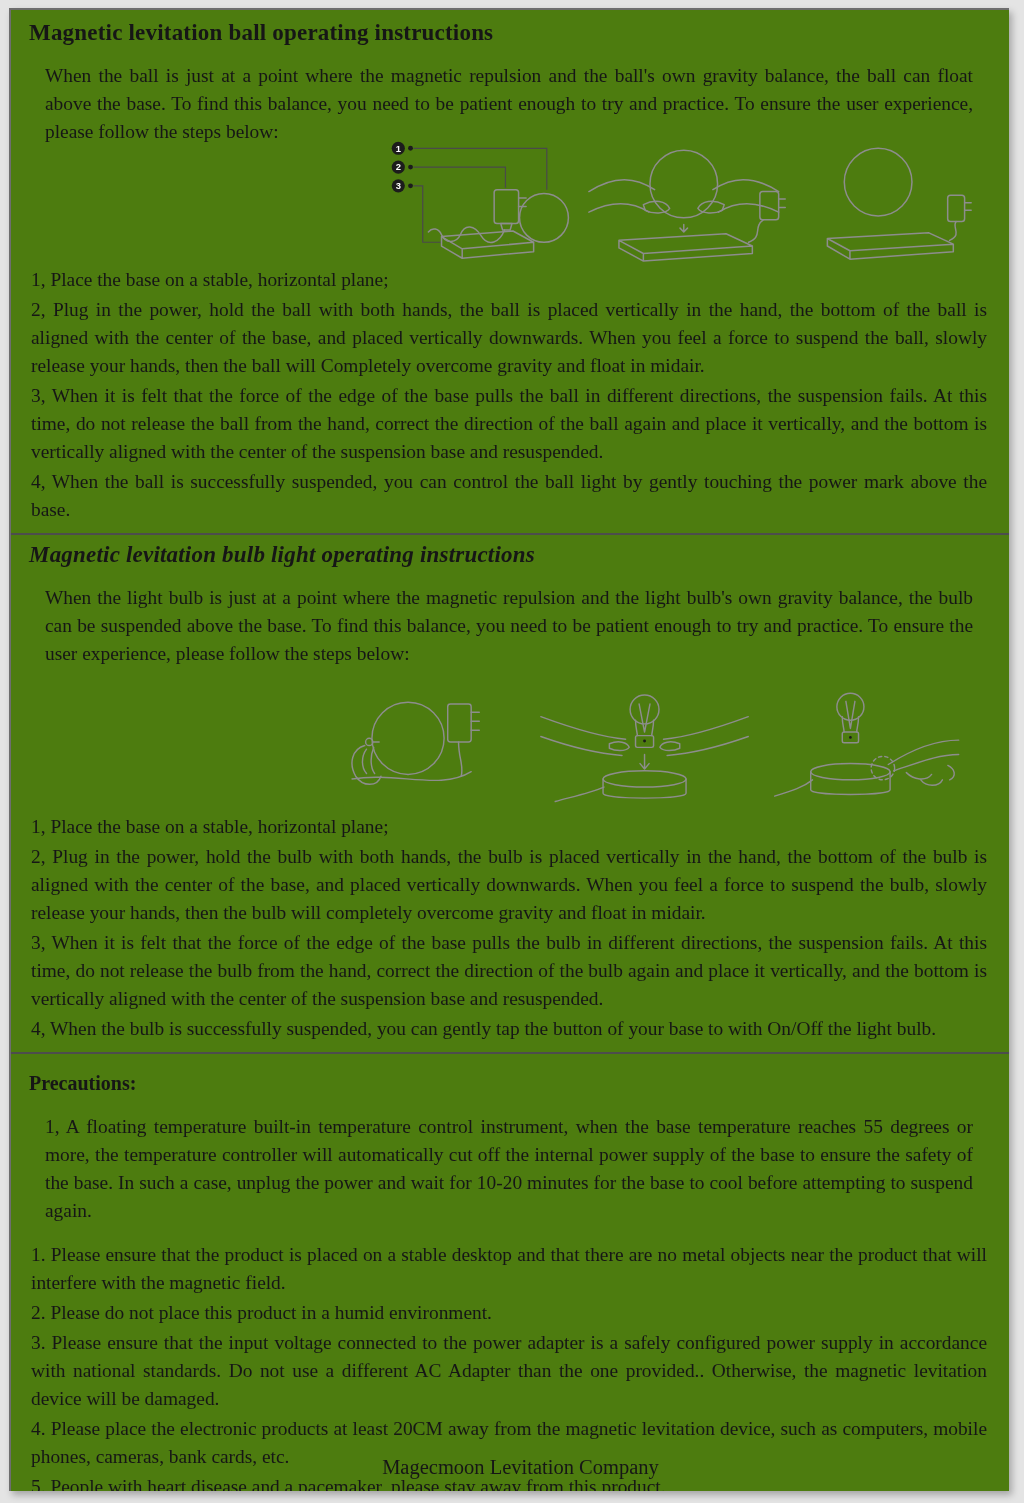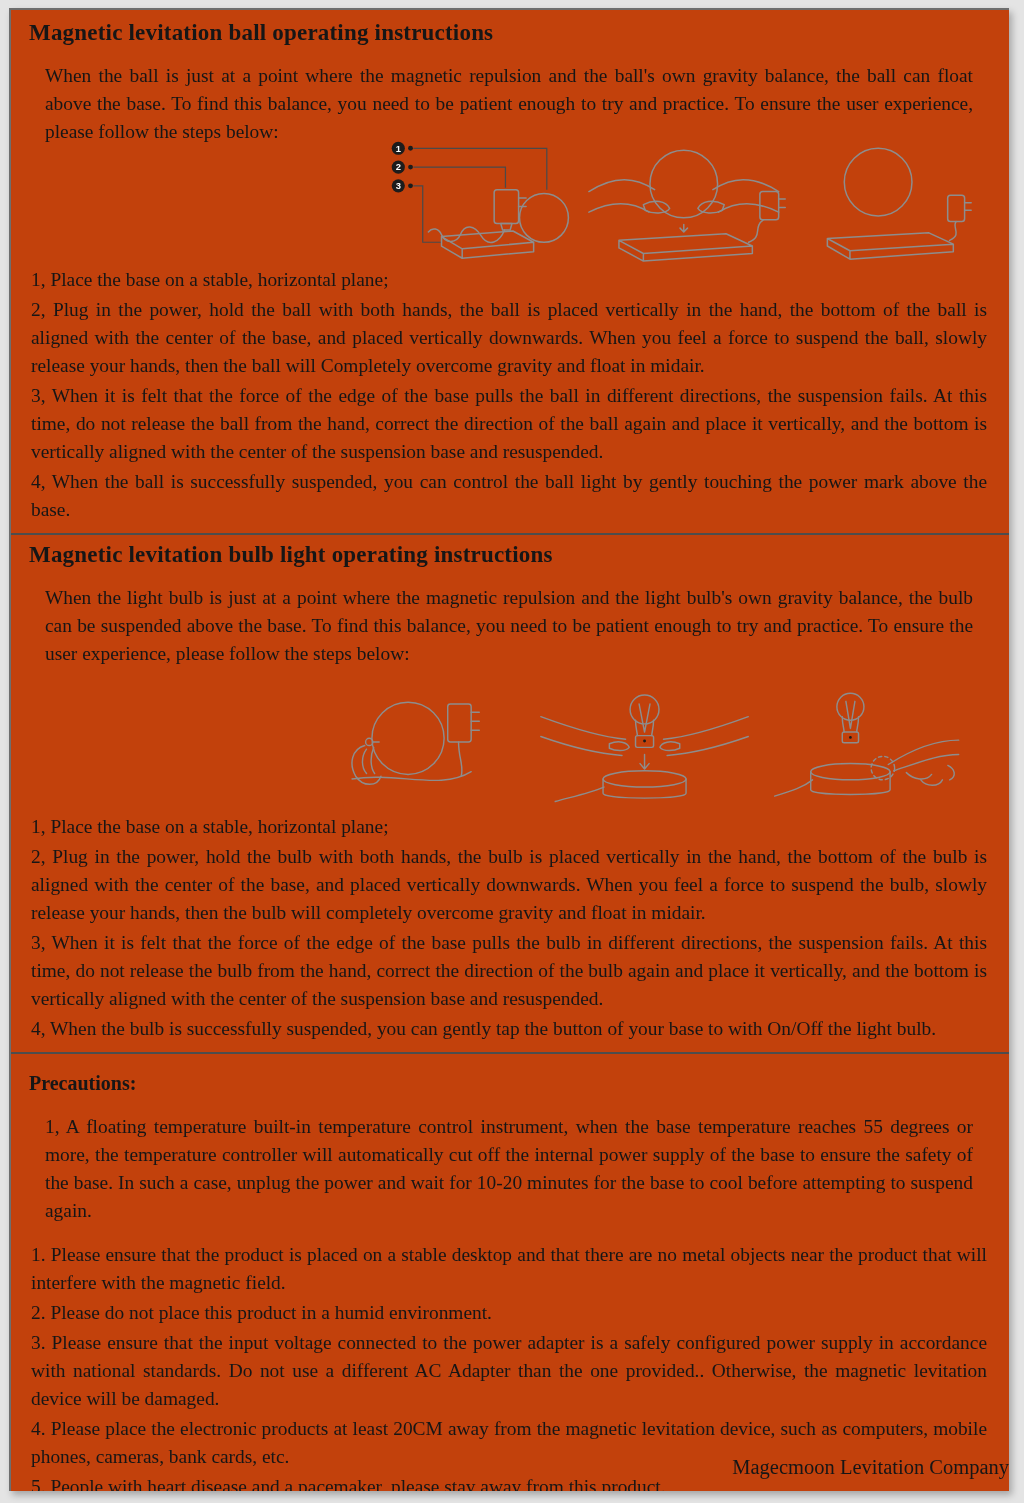--- a/index.html
+++ b/index.html
@@ -9,21 +9,21 @@
     background: #e4e4e4;
     font-family: "Liberation Serif", serif;
     color: #161616;
     position: relative;
     overflow: hidden;
   }
   .page {
     position: absolute;
     left: 9px; top: 8px;
     width: 1000px; height: 1483px;
-    background: #c2410c;
+    background: #4d7c0f;
     border-left: 2px solid #6e6e6e;
     border-top: 2px solid #6e6e6e;
     box-shadow: 3px 4px 7px rgba(0,0,0,0.28);
     padding: 4px 20px 0 18px;
     overflow: hidden;
   }
   h1.sec-title {
     font-size: 23px;
     font-weight: bold;
     margin: 6px 0 7px 0;
@@ -80,21 +80,21 @@
   p.block-head {
     font-size: 20px;
     font-weight: bold;
     margin: 15px 0 1px 0;
     line-height: 28px;
   }
   .footer {
     position: absolute;
     bottom: 12px;
     left: 0; right: 0;
-    text-align: right;
+    text-align: center;
     font-size: 20.5px;
     padding-left: 21px;
   }
 </style>
 </head>
 <body>
 
 <div class="page">
 
   <h1 class="sec-title">Magnetic levitation ball operating instructions</h1>
@@ -159,21 +159,21 @@
     </svg>
   </div>
 
   <p class="body-text step">1, Place the base on a stable, horizontal plane;</p>
   <p class="body-text step">2, Plug in the power, hold the ball with both hands, the ball is placed vertically in the hand, the bottom of the ball is aligned with the center of the base, and placed vertically downwards. When you feel a force to suspend the ball, slowly release your hands, then the ball will Completely overcome gravity and float in midair.</p>
   <p class="body-text step">3, When it is felt that the force of the edge of the base pulls the ball in different directions, the suspension fails. At this time, do not release the ball from the hand, correct the direction of the ball again and place it vertically, and the bottom is vertically aligned with the center of the suspension base and resuspended.</p>
   <p class="body-text step">4, When the ball is successfully suspended, you can control the ball light by gently touching the power mark above the base.</p>
 
   <hr class="rule">
 
-  <h1 class="sec-title" style="margin-bottom:2px;">Magnetic levitation bulb light operating instructions</h1>
+  <h1 class="sec-title" style="margin-bottom:2px;font-style:italic;">Magnetic levitation bulb light operating instructions</h1>
   <p class="body-text">When the light bulb is just at a point where the magnetic repulsion and the light bulb's own gravity balance, the bulb can be suspended above the base. To find this balance, you need to be patient enough to try and practice. To ensure the user experience, please follow the steps below:</p>
 
   <div class="diagram-row bulb-row">
 
     <svg class="sketch" width="194" height="120" viewBox="0 0 215 133">
       <circle class="ln" cx="92" cy="58" r="40"></circle>
       <g>
         <rect class="ln" x="136" y="20" width="26" height="42" rx="3"></rect>
         <path class="ln" d="M162,29 h9 M162,39 h9 M162,49 h9"></path>
         <path class="ln" d="M148,62 C148,80 154,88 151,100"></path>

